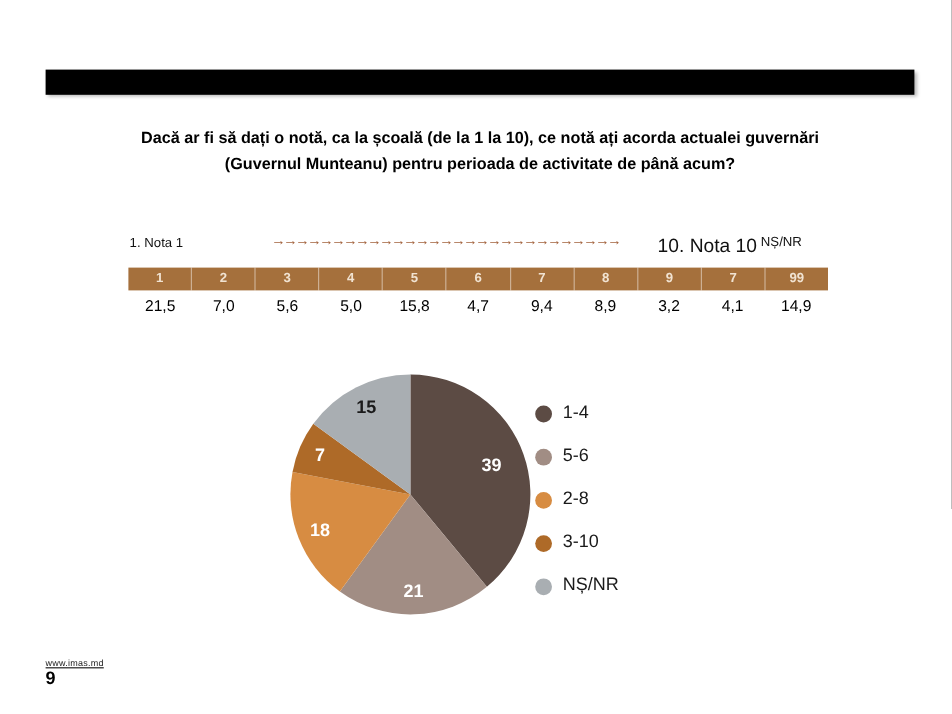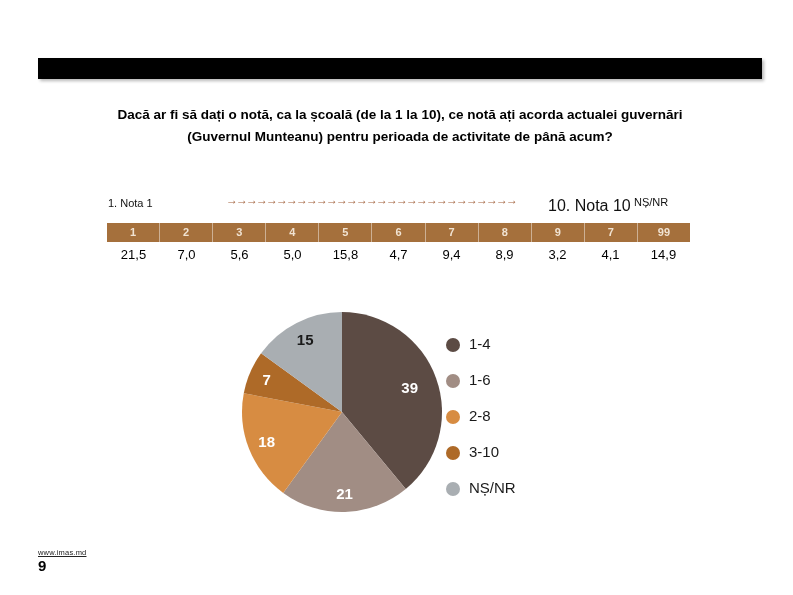--- a/index.html
+++ b/index.html
@@ -113,21 +113,21 @@
       <text x="68.2" y="32.8" text-anchor="middle" dominant-baseline="central" fill="#1A1A1A">15</text>
     </svg>
 
   <div class="legend">
     <div class="legend-item">
       <span class="legend-marker" style="background: rgb(92, 75, 68);"></span>
       <span class="legend-label">1-4</span>
     </div>
     <div class="legend-item">
       <span class="legend-marker" style="background: rgb(161, 141, 132);"></span>
-      <span class="legend-label">1-6</span>
+      <span class="legend-label">5-6</span>
     </div>
     <div class="legend-item">
       <span class="legend-marker" style="background: rgb(215, 140, 66);"></span>
       <span class="legend-label">2-8</span>
     </div>
     <div class="legend-item">
       <span class="legend-marker" style="background: rgb(174, 106, 40);"></span>
       <span class="legend-label">3-10</span>
     </div>
     <div class="legend-item">

